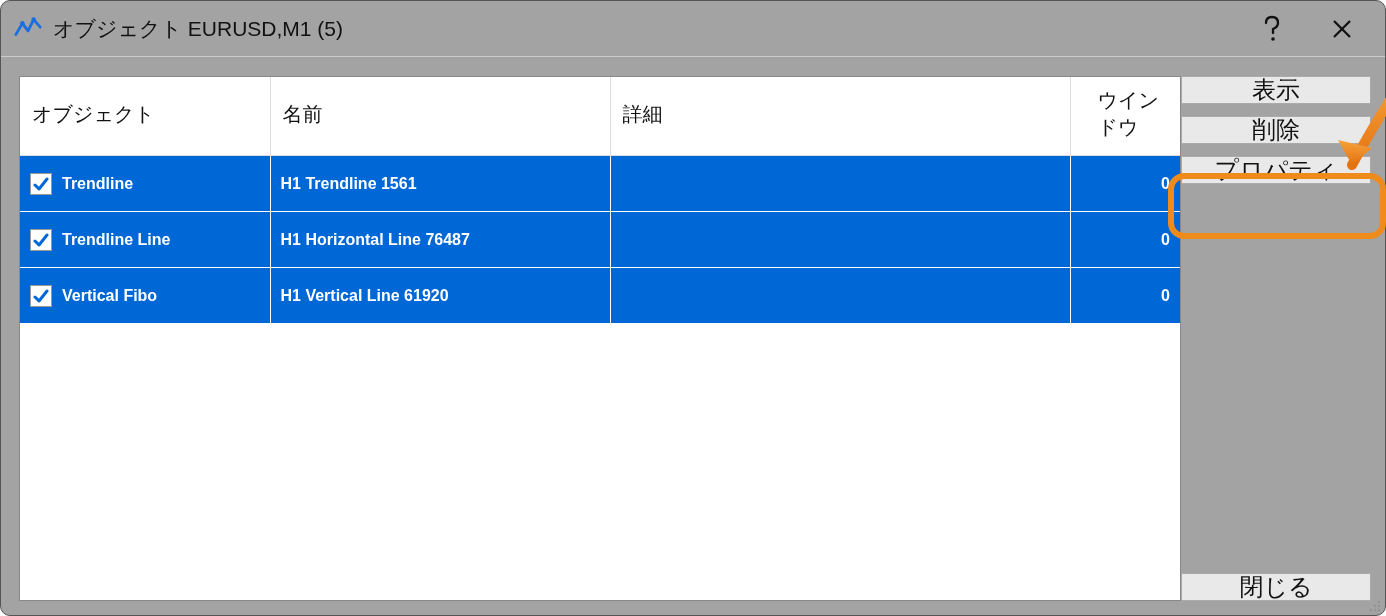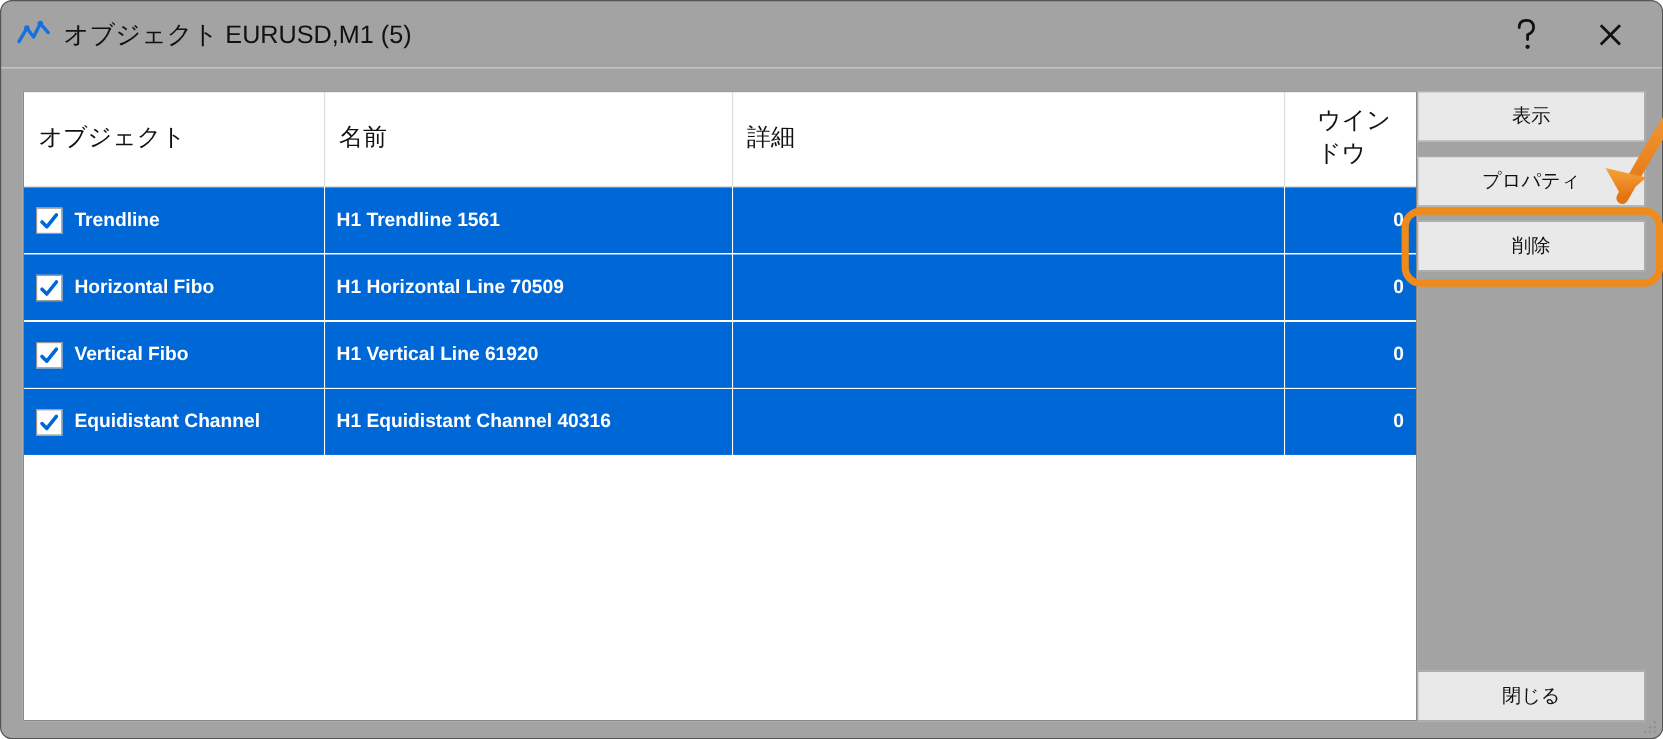--- a/index.html
+++ b/index.html
@@ -106,24 +106,24 @@
   .win { text-align: right; padding-right: 16px; }
 
   .sidebtns {
     width: 190px;
     display: flex;
     flex-direction: column;
     gap: 12px;
     position: relative;
   }
   .btn {
-    height: 42px;
+    height: 28px;
     border: 1px solid #aaa;
     background: #e9e9e9;
-    font-size: 16px;
+    font-size: 24px;
     color: #111;
     display: flex; align-items: center; justify-content: center;
     position: relative;
   }
   .spacer { flex: 1; }
 
   .highlight-ring {
     position: absolute;
     border: 6px solid #ef8b1a;
     border-radius: 16px;
@@ -208,70 +208,55 @@
               <td class="win">0</td>
             </tr>
             <tr>
               <td>
                 <div class="cell-obj">
                   <span class="chk">
                     <svg viewBox="0 0 16 16">
                       <polyline points="2,9 6,13 14,3" fill="none" stroke="#0067d6" stroke-width="3" stroke-linecap="round" stroke-linejoin="round"></polyline>
                     </svg>
                   </span>
-                  <span>Horizontal Fibo</span>
+                  <span>Trendline Line</span>
                 </div>
               </td>
-              <td>H1 Horizontal Line 70509</td>
+              <td>H1 Horizontal Line 76487</td>
               <td></td>
               <td class="win">0</td>
             </tr>
             <tr>
               <td>
                 <div class="cell-obj">
                   <span class="chk">
                     <svg viewBox="0 0 16 16">
                       <polyline points="2,9 6,13 14,3" fill="none" stroke="#0067d6" stroke-width="3" stroke-linecap="round" stroke-linejoin="round"></polyline>
                     </svg>
                   </span>
                   <span>Vertical Fibo</span>
                 </div>
               </td>
               <td>H1 Vertical Line 61920</td>
               <td></td>
               <td class="win">0</td>
             </tr>
-            <tr>
-              <td>
-                <div class="cell-obj">
-                  <span class="chk">
-                    <svg viewBox="0 0 16 16">
-                      <polyline points="2,9 6,13 14,3" fill="none" stroke="#0067d6" stroke-width="3" stroke-linecap="round" stroke-linejoin="round"></polyline>
-                    </svg>
-                  </span>
-                  <span>Equidistant Channel</span>
-                </div>
-              </td>
-              <td>H1 Equidistant Channel 40316</td>
-              <td></td>
-              <td class="win">0</td>
-            </tr>
           </tbody>
       </table>
     </div>
 
     <div class="sidebtns">
       <div class="btn">
           <span>表示</span>
         </div>
+      <div class="btn" id="delbtn">
+          <span>削除</span>
+        </div>
       <div class="btn">
           <span>プロパティ</span>
-        </div>
-      <div class="btn" id="delbtn">
-          <span>削除</span>
         </div>
       <div class="spacer"></div>
       <div class="btn">
           <span>閉じる</span>
         </div>
     </div>
 
   </div>
 
   <div class="highlight-ring" id="ring" style="left: 1167px; top: 172px; width: 218px; height: 66px;"></div>

